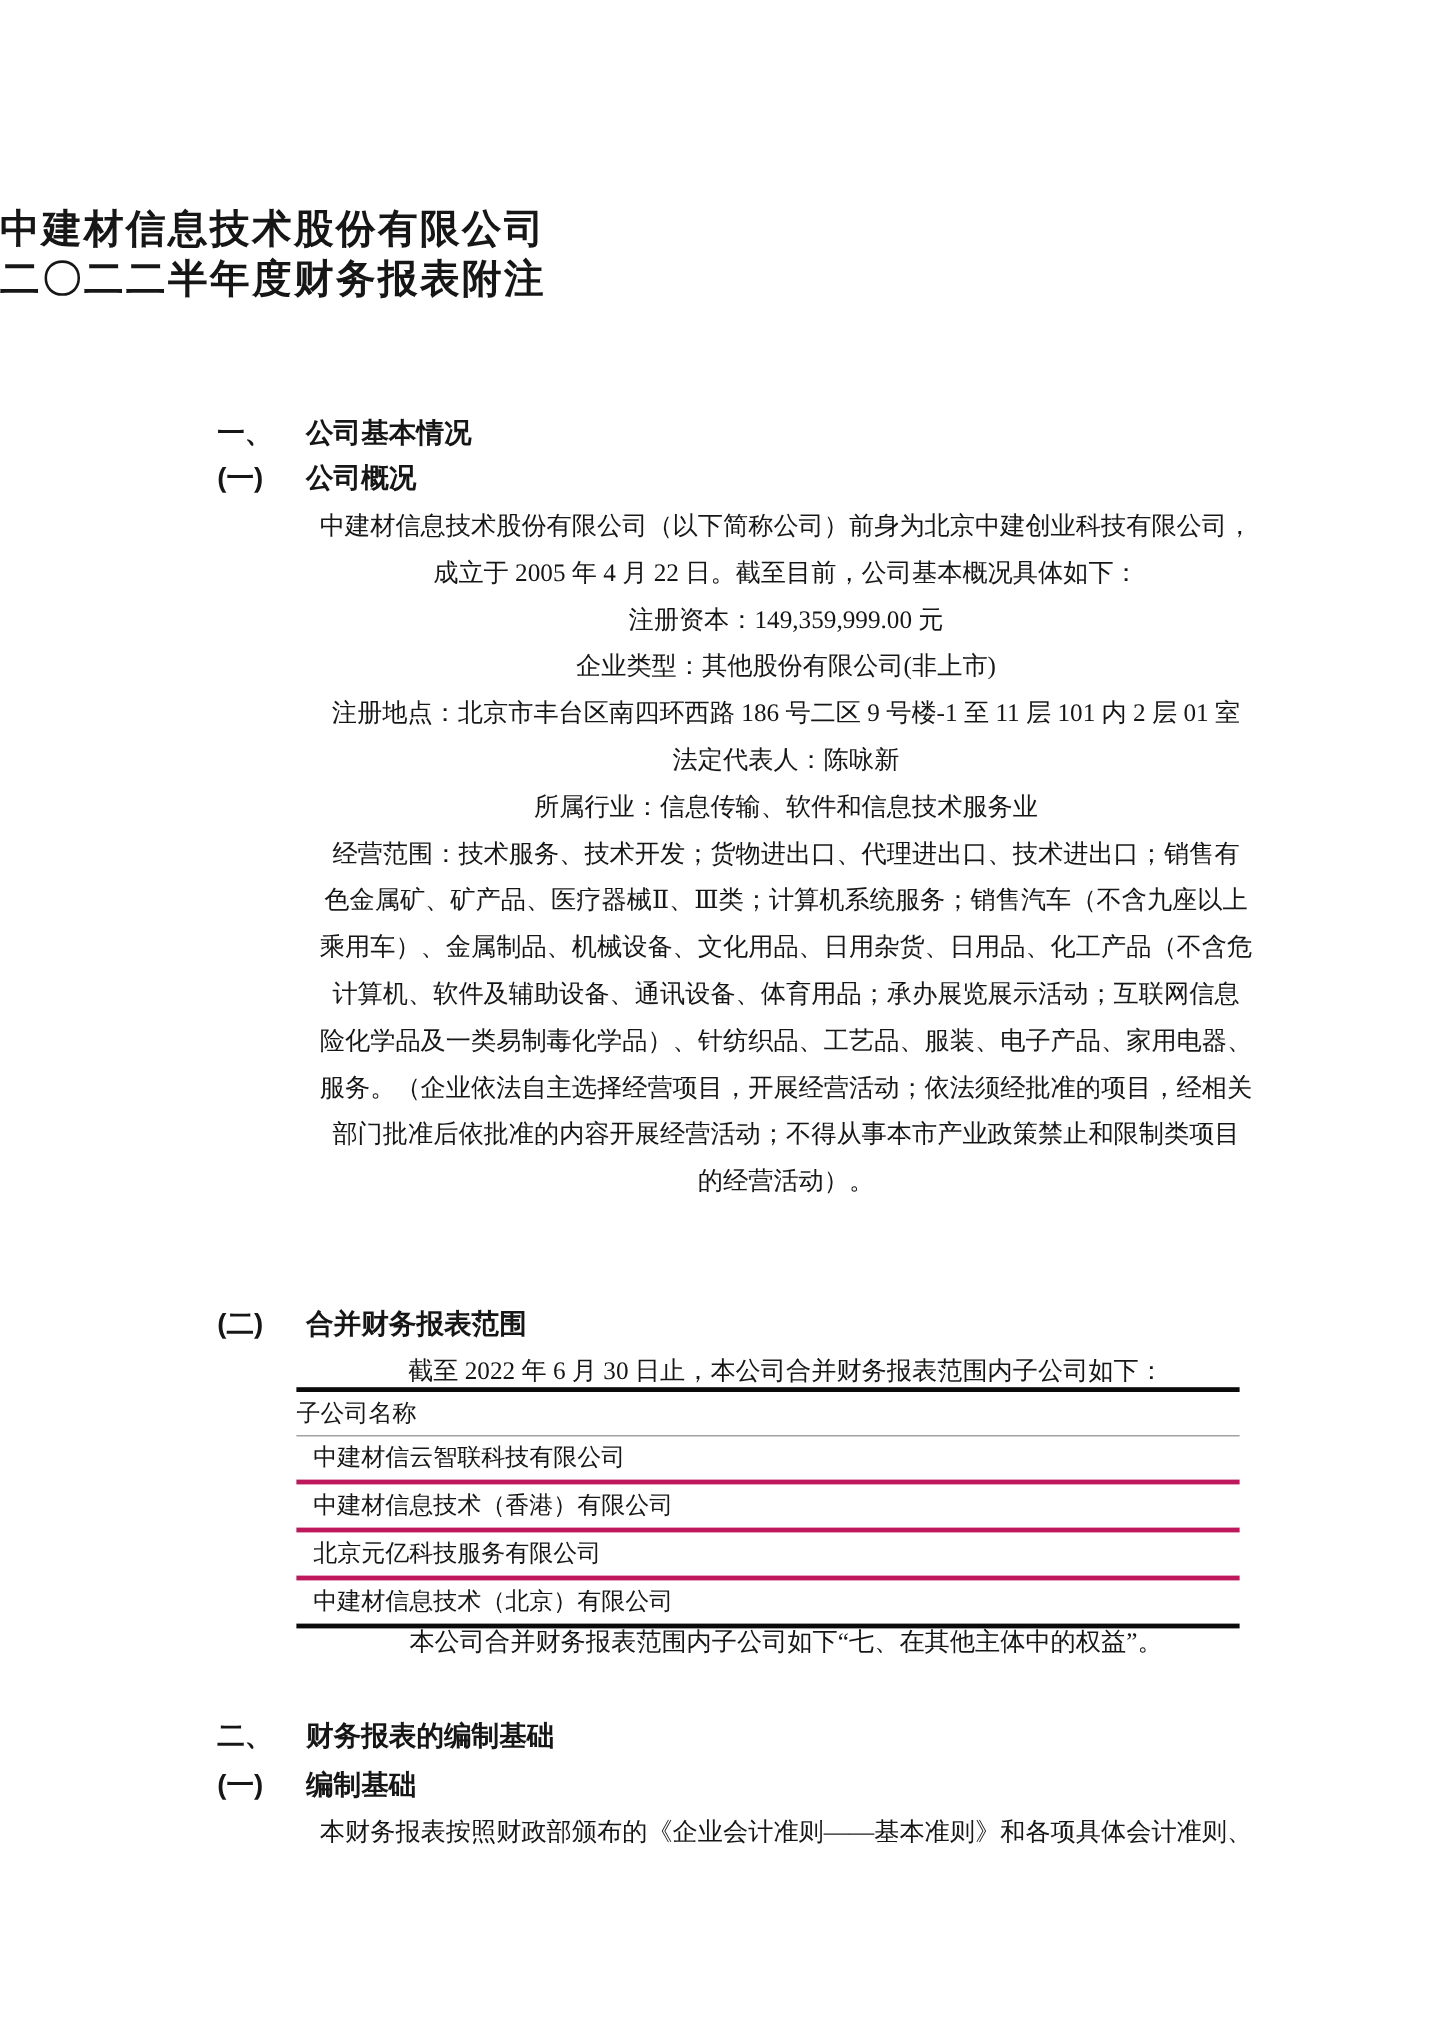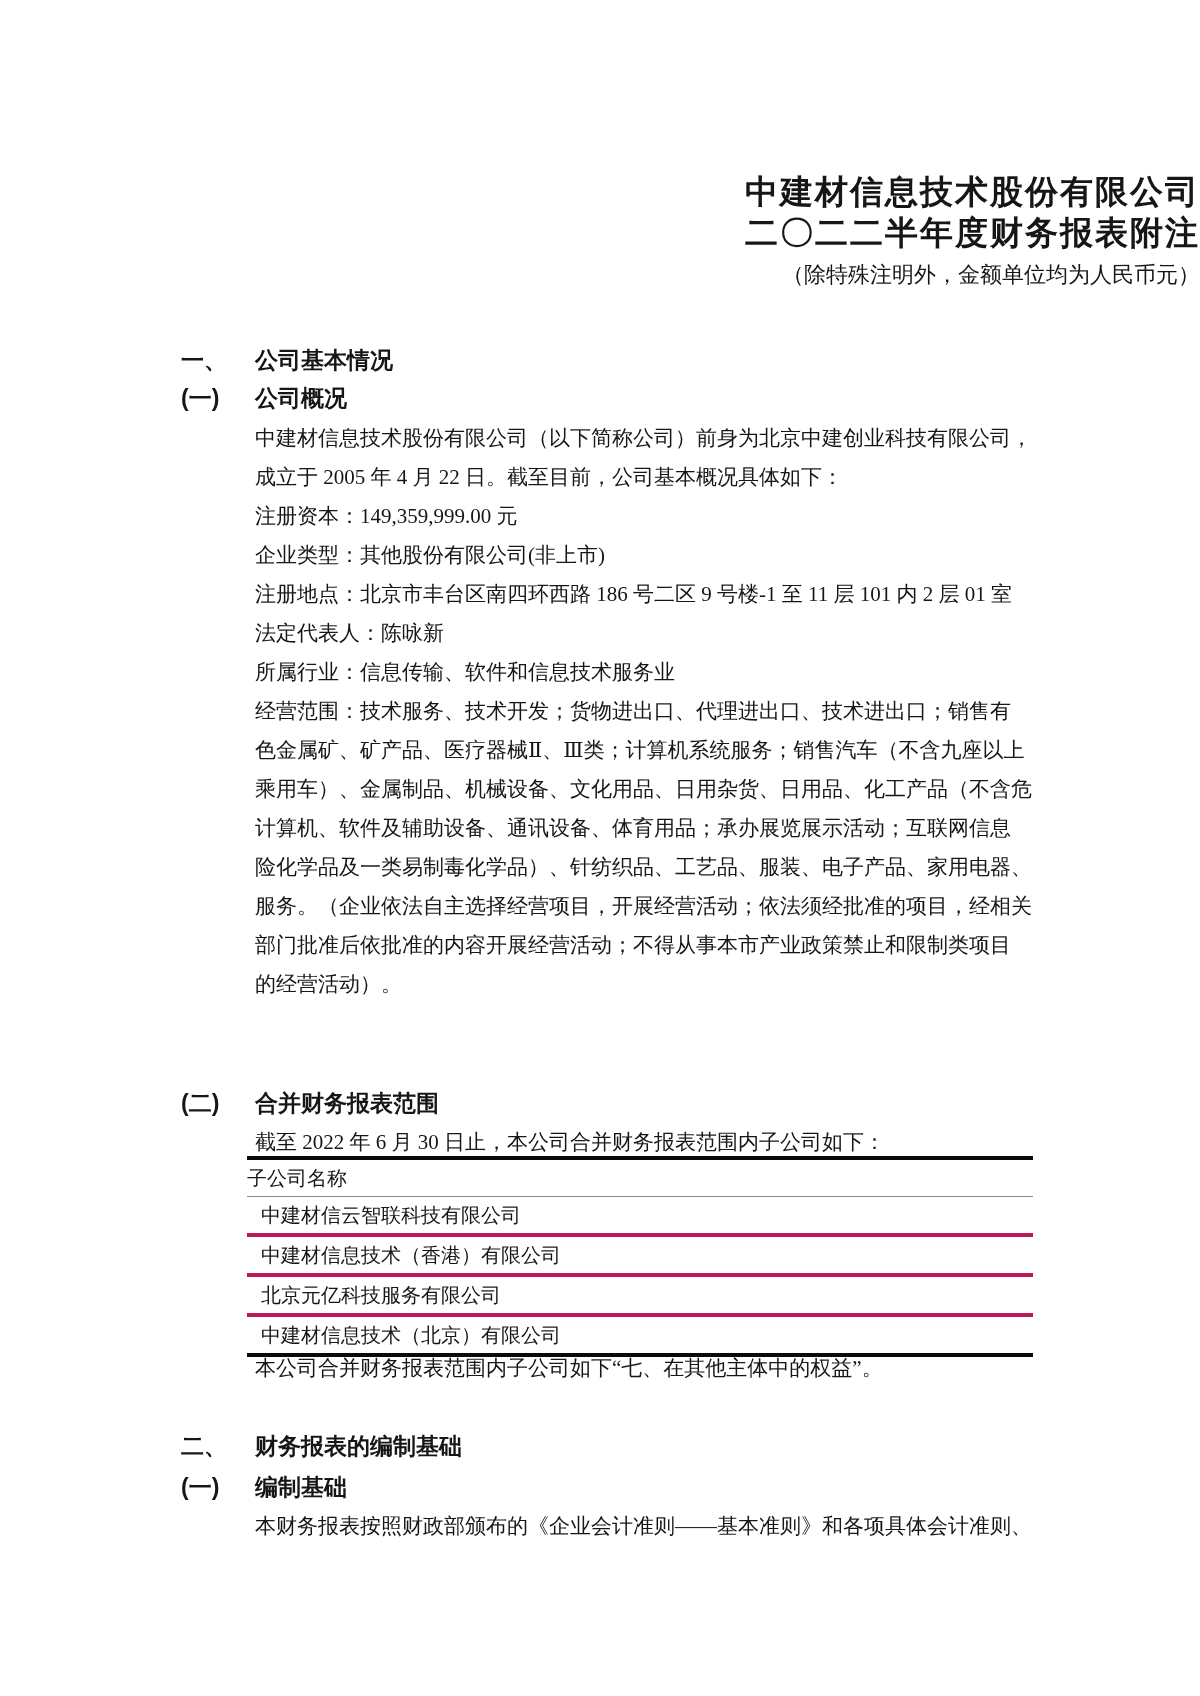--- a/index.html
+++ b/index.html
@@ -10,21 +10,21 @@
     margin: 0 auto;
     background: #ffffff;
     color: #161616;
     font-family: "Liberation Serif", "DejaVu Serif", serif;
     overflow: hidden;
   }
   .center-text {
     position: absolute;
     left: 0;
     width: 100%;
-    text-align: right;
+    text-align: left;
     white-space: nowrap;
   }
   .doc-title {
     font-size: 33px;
     font-weight: bold;
     line-height: 40px;
     letter-spacing: 2px;
     font-family: "Liberation Serif", "DejaVu Serif", serif;
   }
   .doc-note {
@@ -41,20 +41,21 @@
     font-family: "Liberation Sans", "DejaVu Sans", sans-serif;
     white-space: nowrap;
   }
   .hrow .num { width: 74px; flex: 0 0 74px; }
   .body-block {
     position: absolute;
     left: 255px;
     width: 800px;
     font-size: 21px;
     line-height: 39px;
+    text-align: center;
   }
   .bline { white-space: nowrap; }
   .sub-table {
     position: absolute;
     left: 247px;
     top: 1156px;
     width: 786px;
     border-top: 4px solid #0a0a0a;
     border-bottom: 4px solid #0a0a0a;
     font-size: 20px;
@@ -73,21 +74,20 @@
   }
   .t-row + .t-row { border-top: 4px solid #be185d; }
 </style>
 </head>
 <body>
 
 <div class="page">
 
   <div class="center-text doc-title" style="top:172px">中建材信息技术股份有限公司</div>
   <div class="center-text doc-title" style="top:213px">二〇二二半年度财务报表附注</div>
-  <div class="center-text doc-note" style="top:261px">（除特殊注明外，金额单位均为人民币元）</div>
 
   <div class="hrow" style="top:346px">
     <span class="num">一、</span>
     <span>公司基本情况</span>
   </div>
 
   <div class="hrow" style="top:384px">
     <span class="num">(一)</span>
     <span>公司概况</span>
   </div>

